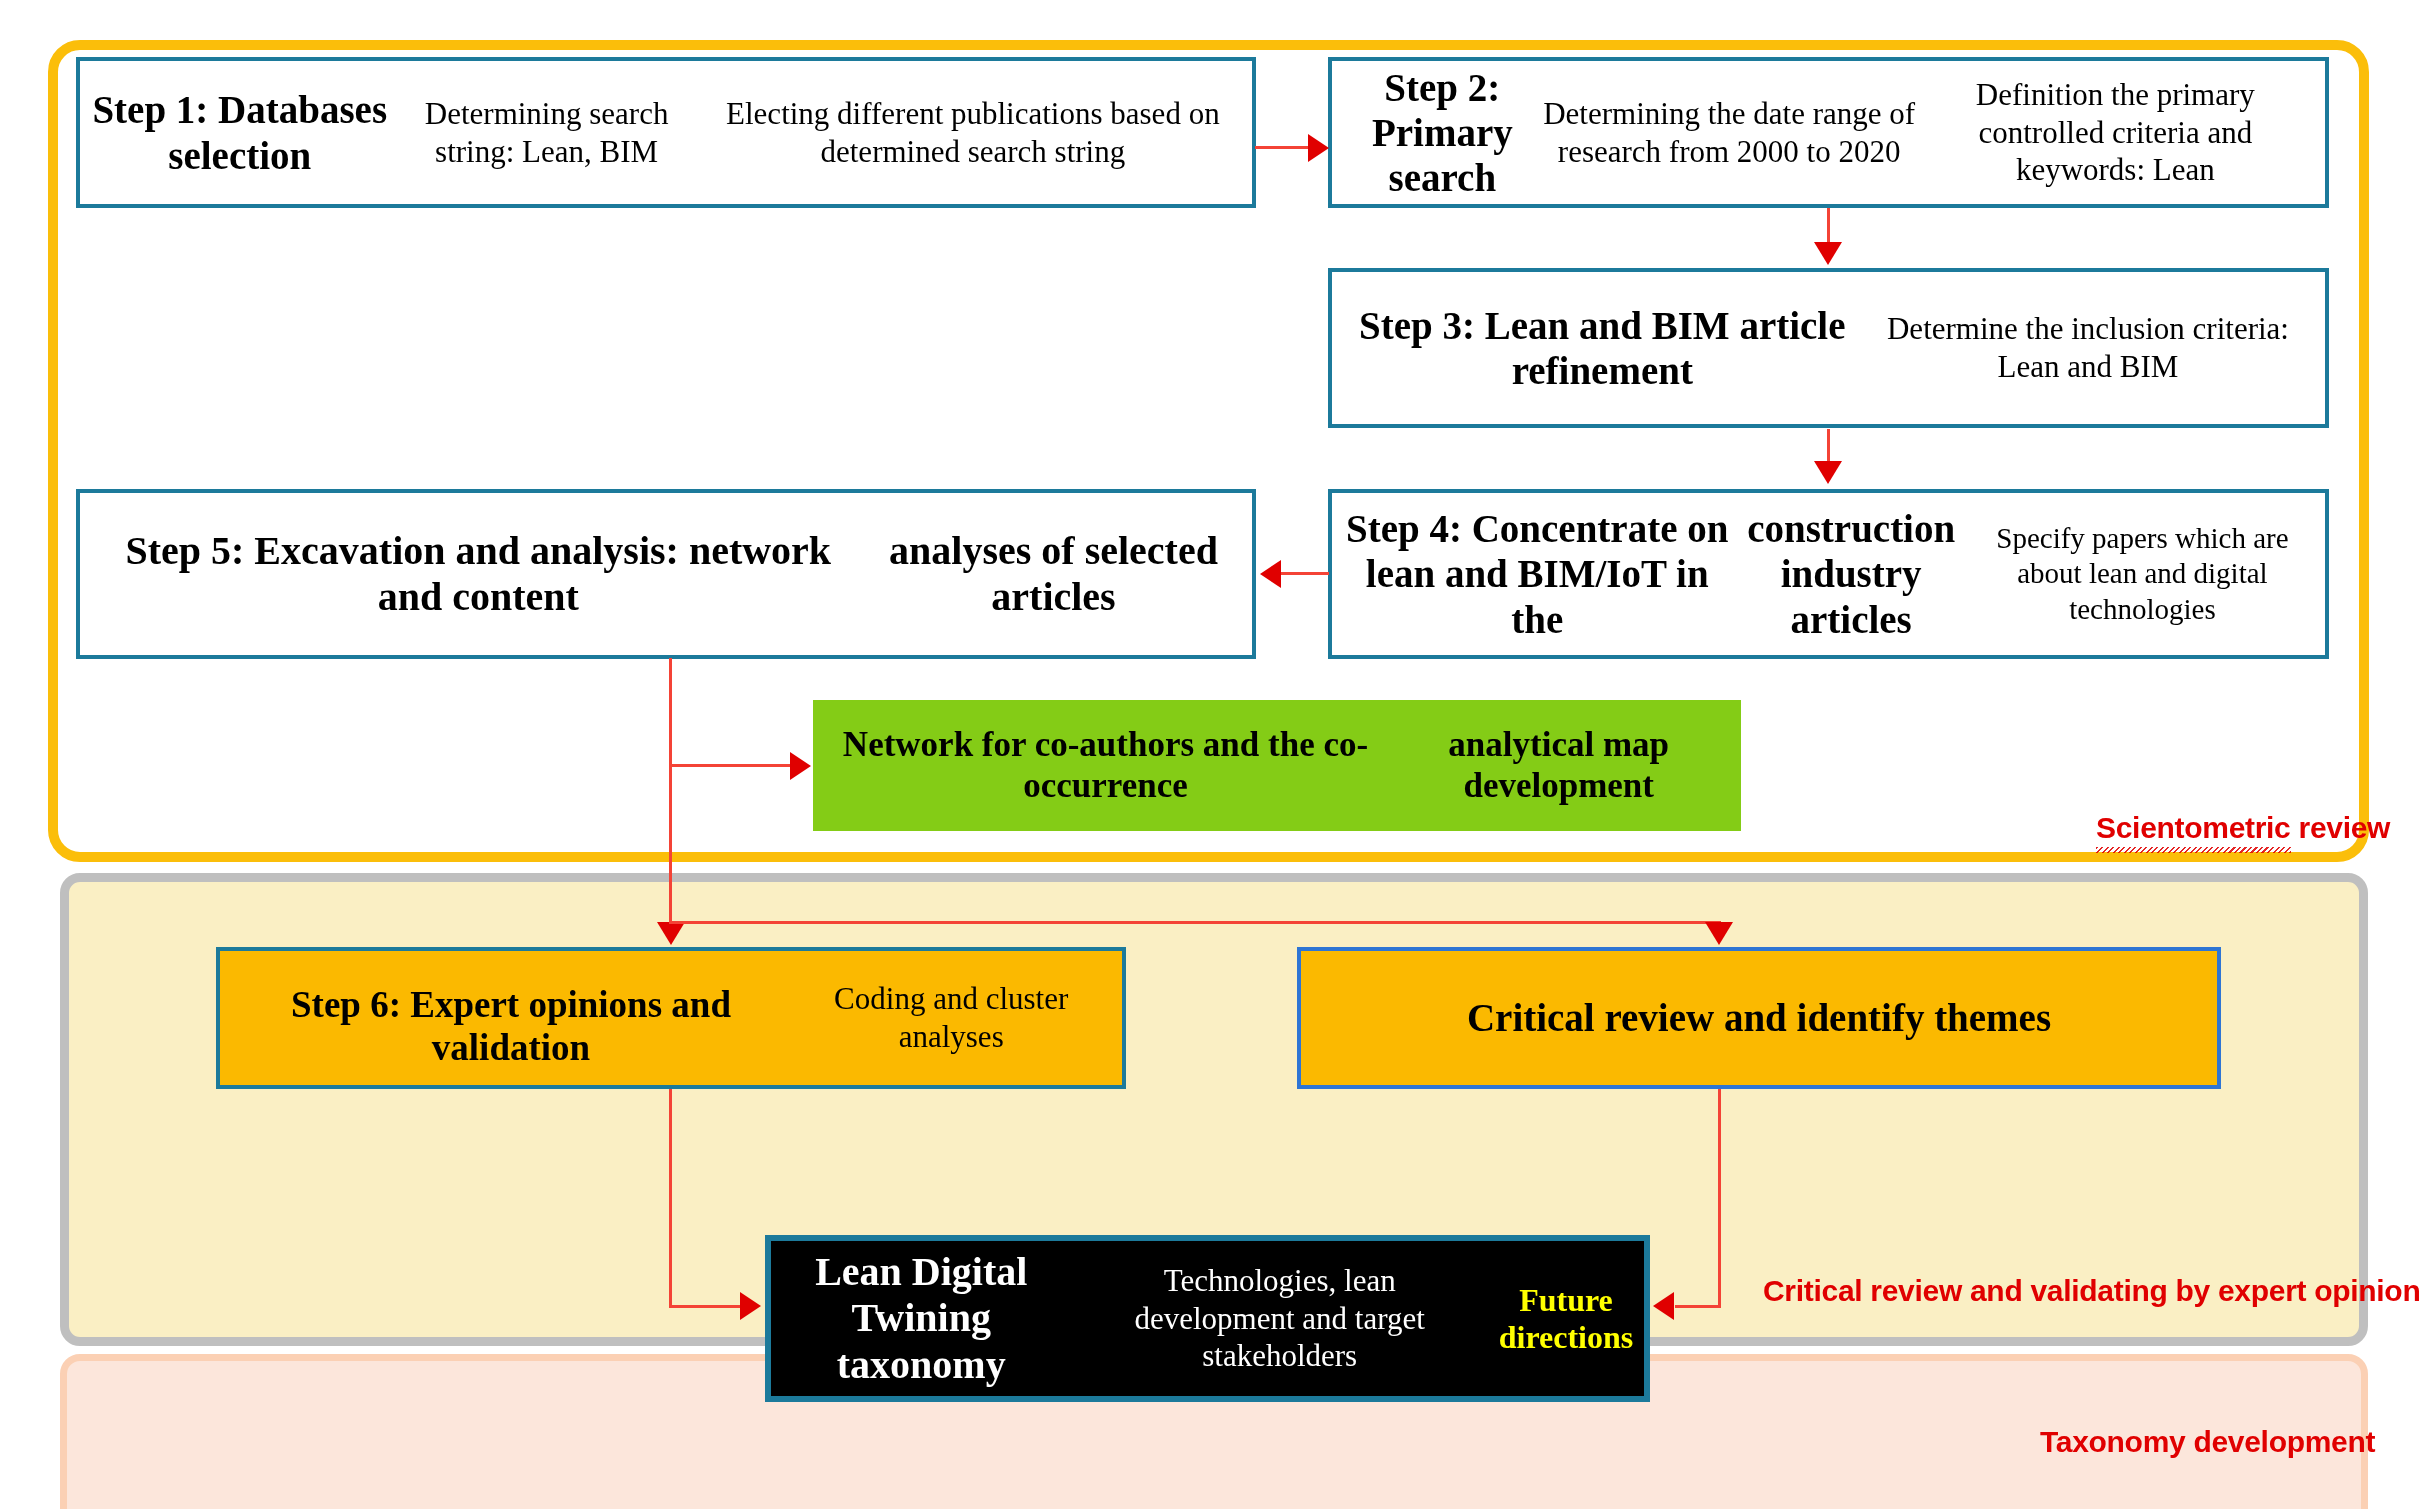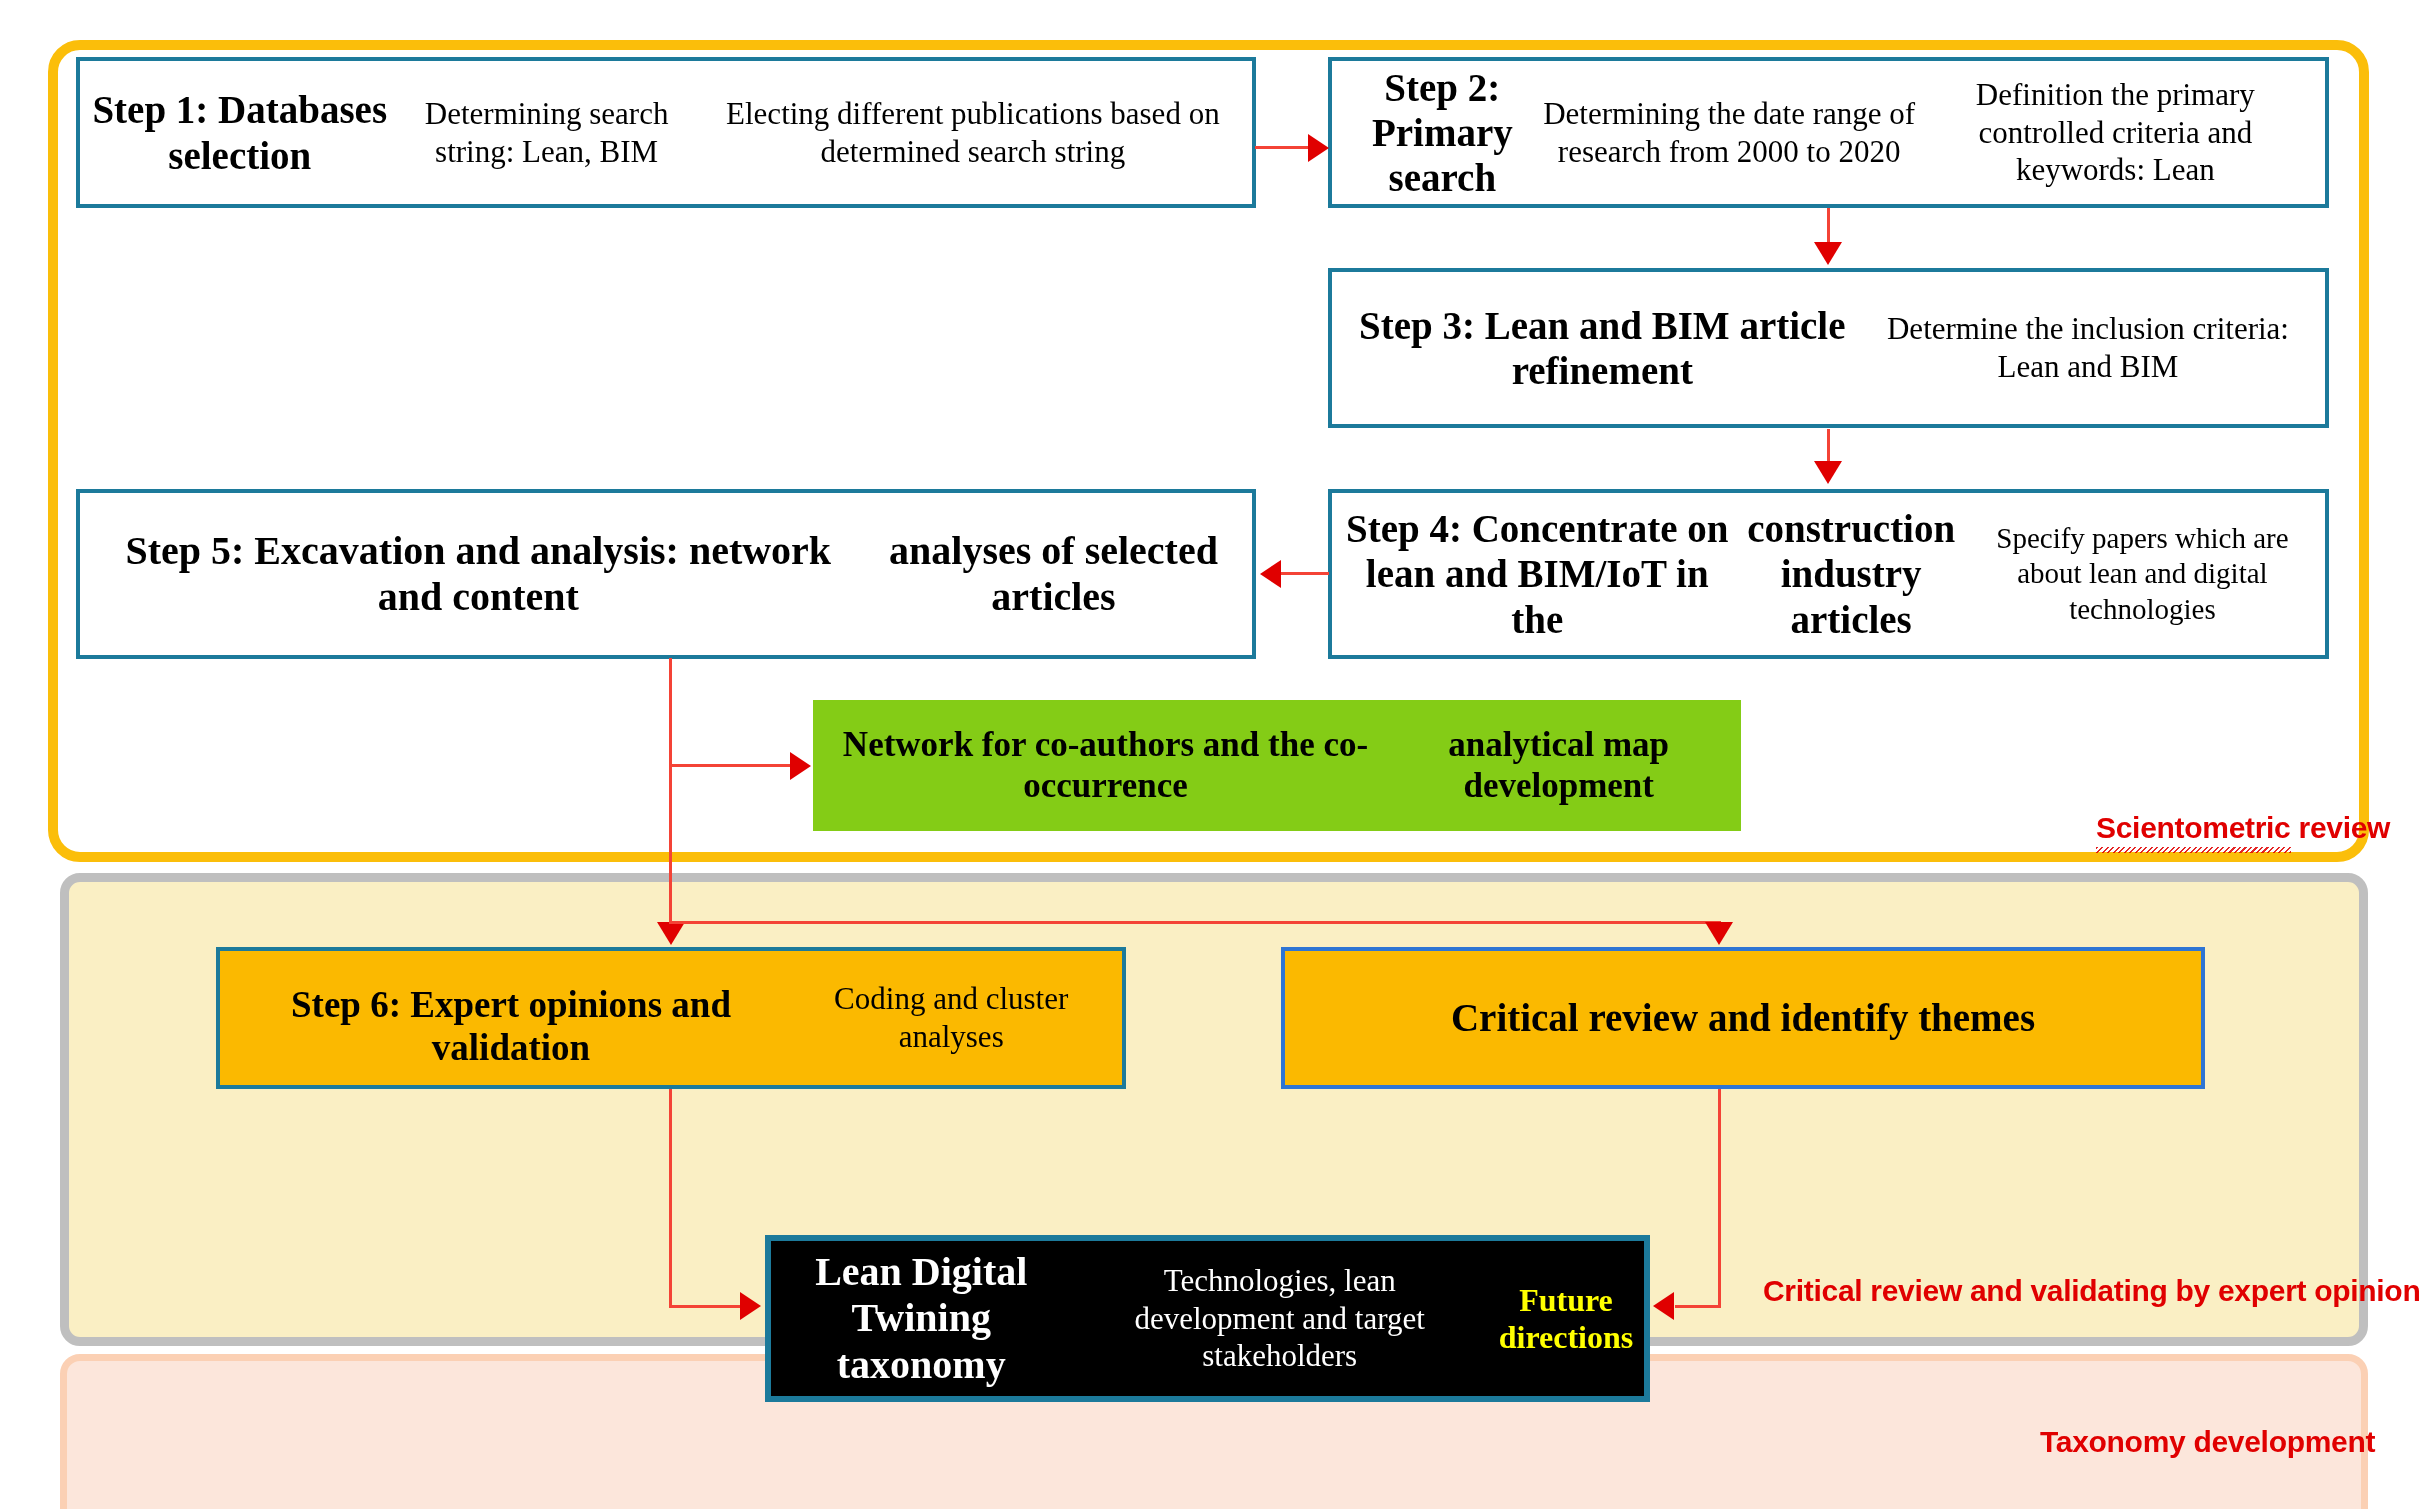--- a/index.html
+++ b/index.html
@@ -47,21 +47,21 @@
   .box{
     position:absolute;box-sizing:border-box;
     display:flex;flex-direction:row;align-items:center;justify-content:center;
     text-align:center;padding:4.6px 10.8px;
   }
   .box .title{font-weight:bold;line-height:1.16;}
   .box .sub{line-height:1.22;}
 
   .box-teal{border:4.6px solid #1C7A9B;background:#ffffff;color:#000;}
   .box-amber-teal{border:4.6px solid #1C7A9B;background:#FBB900;color:#000;}
-  .box-amber-blue{border:4.6px solid #2E75D4;background:#FBB900;color:#000;}
+  .box-amber-blue{border:4.6px solid #2E75D4;background:#FBB900;color:#000;margin-left:16px;}
   .box-plainyellow{border:none;background:#84cc16;color:#000;}
   .box-black{border:6.2px solid #1C7A9B;background:#000000;color:#ffffff;gap:40px;}
 
   
   #b-step1{left:76px;  top:57px;  width:1180px;height:151px;}
   #b-step2{left:1328px;top:57px;  width:1001px;height:151px;}
   #b-step3{left:1328px;top:268px; width:1001px;height:160px;}
   #b-step4{left:1328px;top:489px; width:1001px;height:170px;}
   #b-step5{left:76px;  top:489px; width:1180px;height:170px;}
   #b-network{left:813px;top:700px;width:928px;height:131px;}

